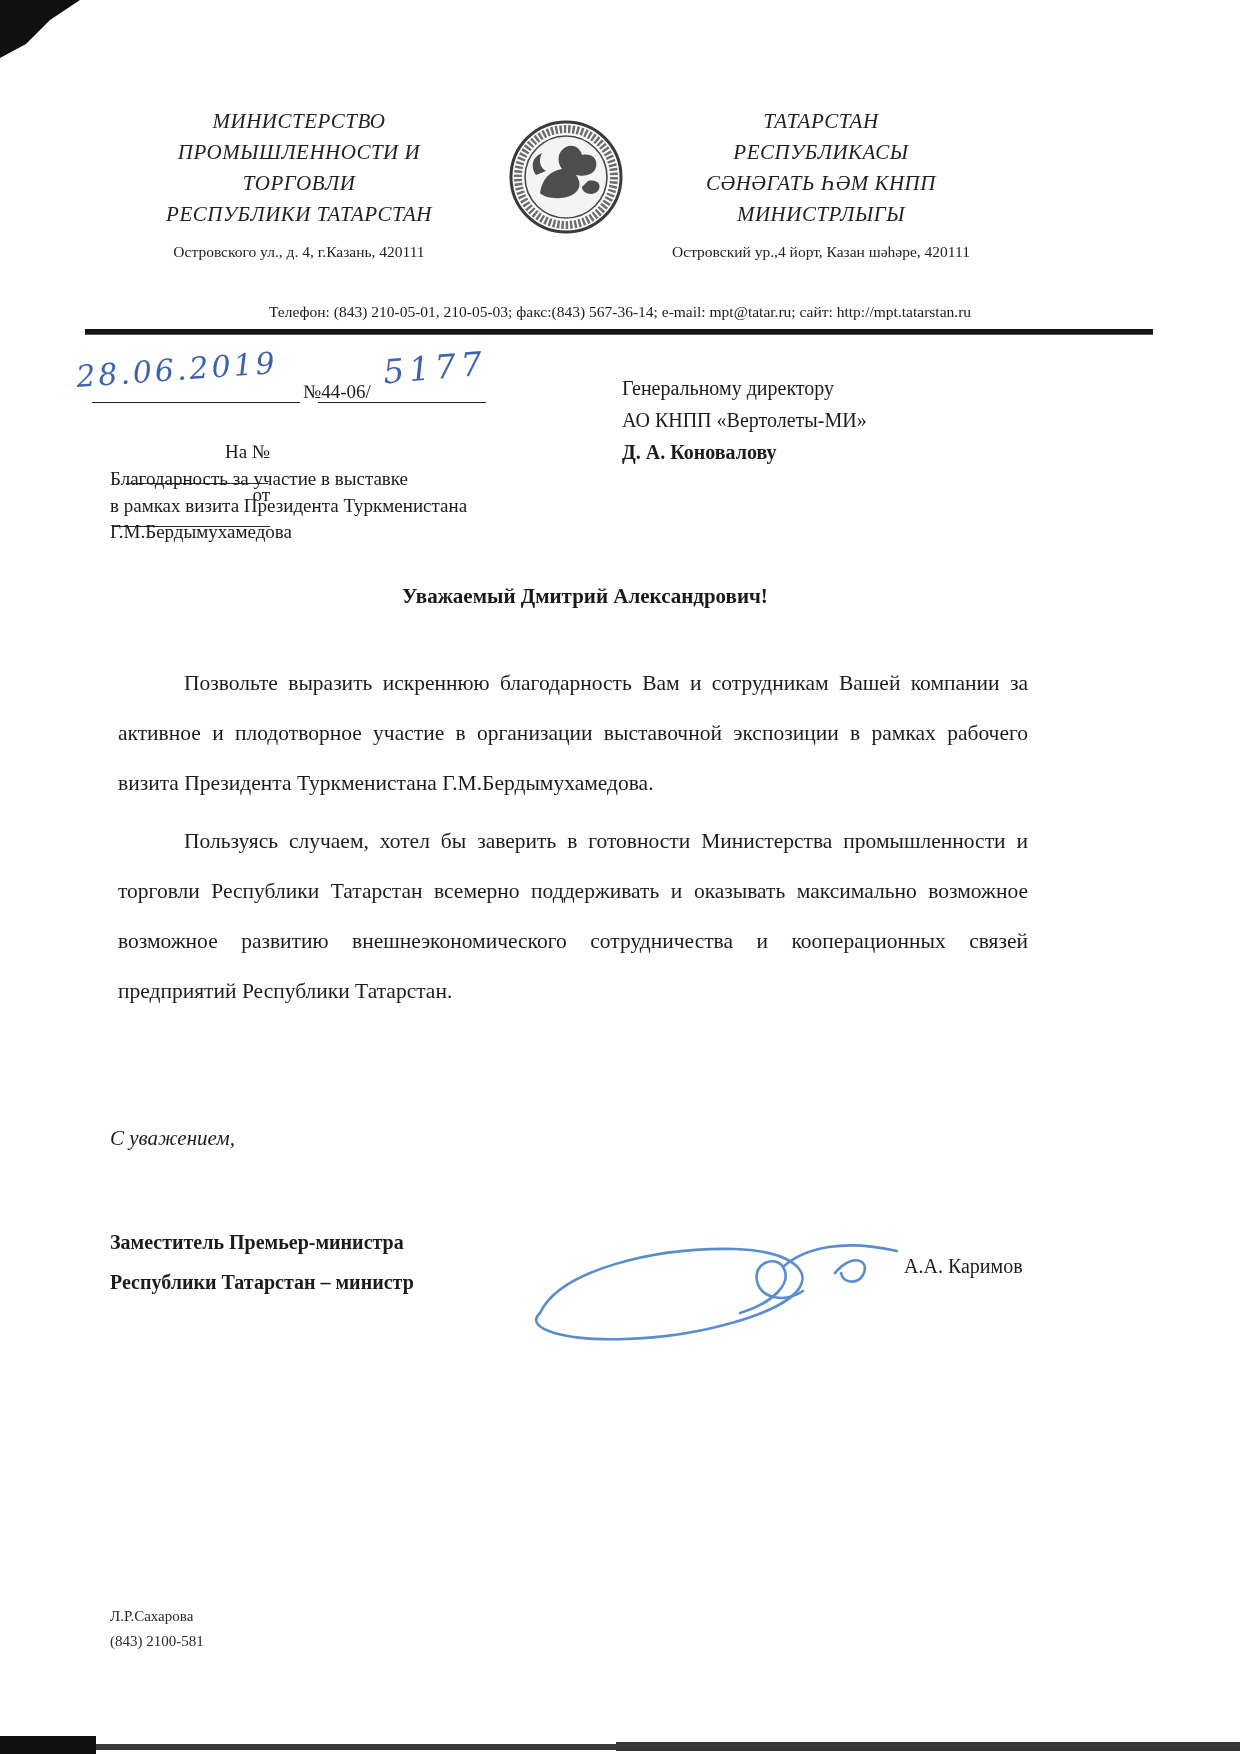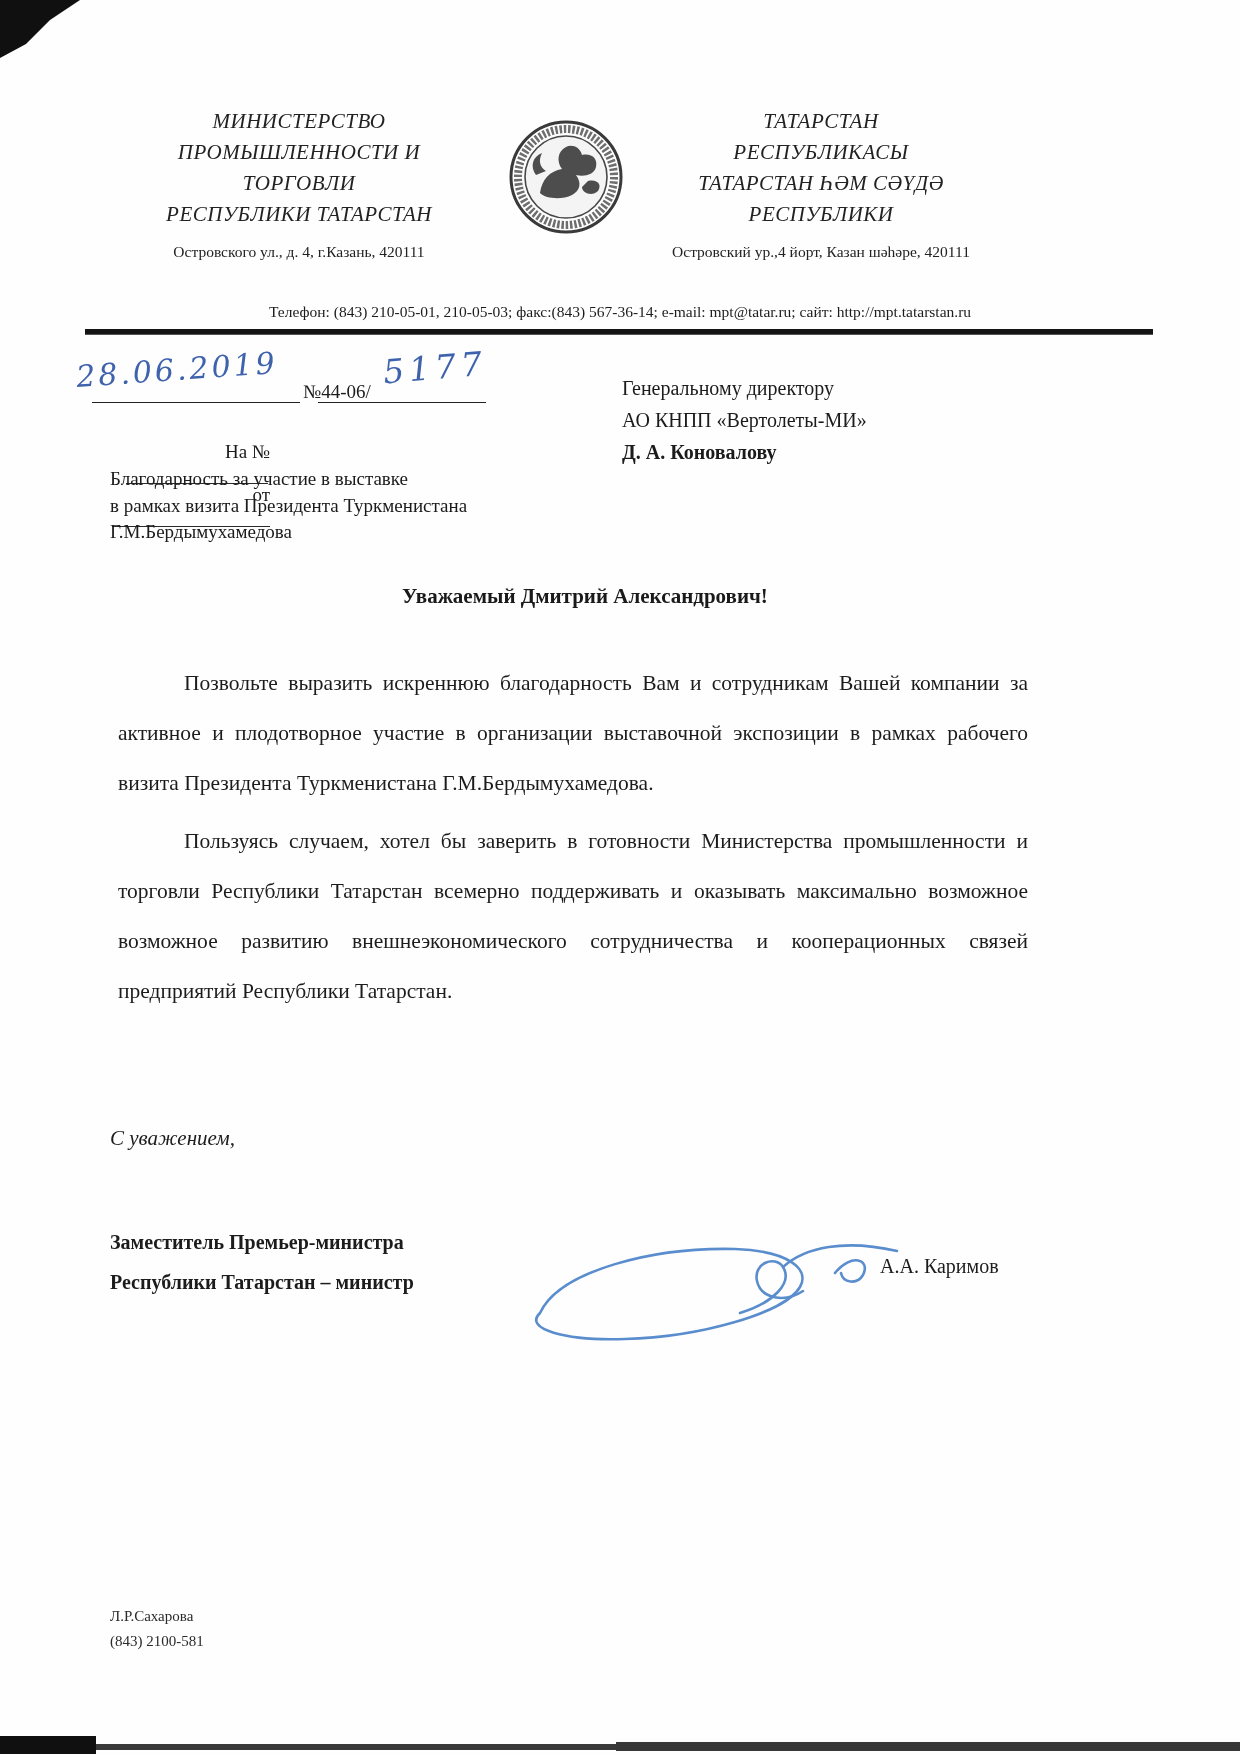--- a/index.html
+++ b/index.html
@@ -27,21 +27,21 @@
   .ref-line{display:flex;align-items:flex-end;font-size:19px;color:#1b1b1b;}
   .subject{font-size:19px;line-height:26.5px;color:#1b1b1b;}
   .recipient{font-size:20px;line-height:32px;color:#1b1b1b;}
   .recipient .bold{font-weight:bold;}
   .salutation{width:1170px;text-align:center;font-weight:bold;font-size:21px;color:#1a1a1a;}
   
   .body-text{width:926px;font-size:21.5px;line-height:50px;text-align:justify;color:#1c1c1c;}
   .body-text p{margin:8px;text-indent:66px;}
   .closing{font-style:italic;font-size:21px;color:#1c1c1c;}
   .sig-label{font-size:20px;line-height:40px;color:#1c1c1c;font-weight:bold;}
-  .sig-name{font-size:20px;color:#1c1c1c;}
+  .sig-name{font-size:20px;color:#1c1c1c;margin-left:24px;}
   .footer-text{font-size:15px;line-height:25px;color:#2a2a2a;}
   
   .artifact{background:#101010;}
 </style>
 </head>
 <body>
 
 <div class="page">
 
   <div class="abs artifact" style="left:0;top:0;width:82px;height:60px;clip-path:polygon(0 0,80px 0,50px 20px,26px 44px,0 58px);"></div>
@@ -65,22 +65,22 @@
 
       <path d="M 34 76 C 36 62 44 54 56 52 C 50 44 52 34 60 30 C 66 27 74 30 76 38 C 86 36 92 42 90 50 C 88 58 78 60 70 58 C 76 66 74 74 66 78 C 56 83 40 82 34 76 Z" fill="#4d4d4d"></path>
       <path d="M 30 58 C 24 50 26 40 36 36 C 32 44 34 50 40 54 Z" fill="#4d4d4d"></path>
       <path d="M 82 64 C 92 62 96 68 92 74 C 86 80 76 76 76 70 Z" fill="#4d4d4d"></path>
     </svg>
   </div>
 
   <div class="abs hdr-title" style="left:630px;top:106px;width:382px;">
     <div>ТАТАРСТАН</div>
     <div>РЕСПУБЛИКАСЫ</div>
-    <div>ТАТАРСТАН ҺӘМ СӘҮДӘ</div>
-    <div>РЕСПУБЛИКИ</div>
+    <div>СӘНӘГАТЬ ҺӘМ КНПП</div>
+    <div>МИНИСТРЛЫГЫ</div>
   </div>
   <div class="abs hdr-addr" style="left:630px;top:243px;width:382px;">Островский ур.,4 йорт, Казан шәһәре, 420111</div>
 
   <div class="abs contact-line" style="left:0;top:303px;">Телефон: (843) 210-05-01, 210-05-03; факс:(843) 567-36-14; e-mail: mpt@tatar.ru; сайт: http://mpt.tatarstan.ru</div>
   <div class="abs rule" style="left:85px;top:329px;width:1068px;height:5px;"></div>
 
   <div class="abs handwriting hw-date" style="left:76px;top:352px;">28.06.2019</div>
   <div class="abs" style="left:92px;top:402px;width:208px;height:0;border-bottom:1.8px solid #222;"></div>
   <div class="abs printed-num" style="left:303px;top:381px;">№44-06/</div>
   <div class="abs handwriting hw-num" style="left:383px;top:348px;">5177</div>

